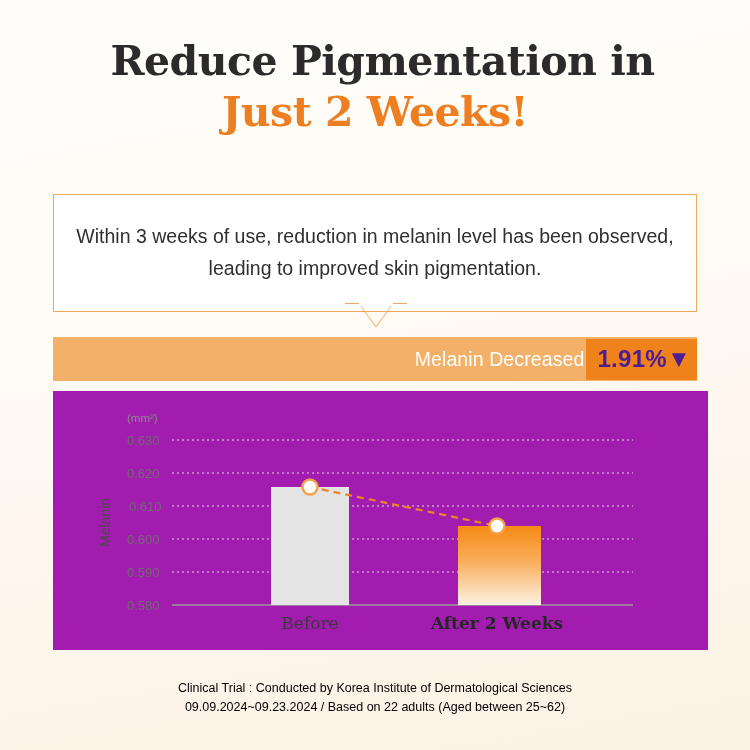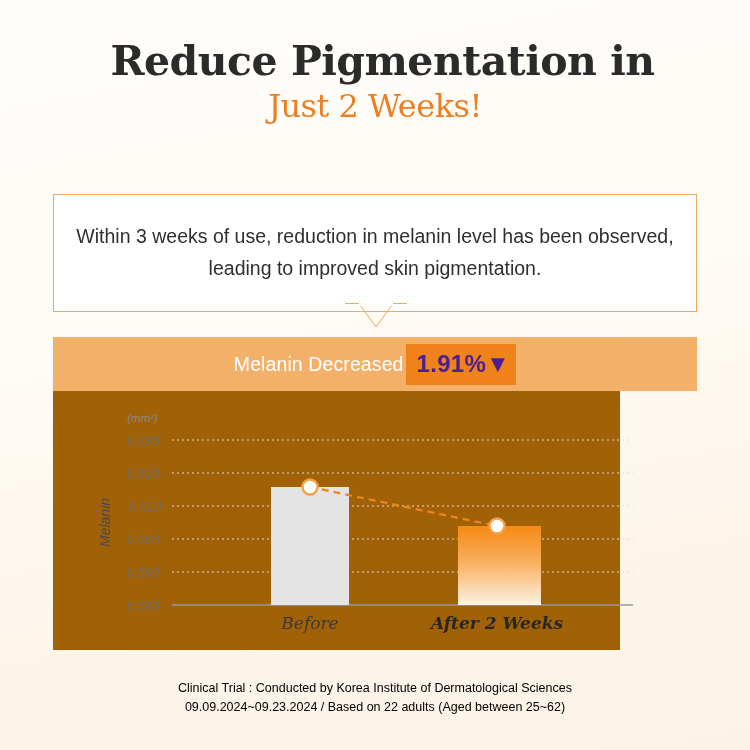--- a/index.html
+++ b/index.html
@@ -32,22 +32,22 @@
     display: block;
     font-size: 41px;
     font-weight: bold;
     color: #2B2B2B;
     letter-spacing: -0.5px;
     line-height: 1.15;
     margin-left: 15px;
   }
   .headline-line2 {
     display: block;
-    font-size: 32px;
-    font-weight: normal;
+    font-size: 41px;
+    font-weight: bold;
     color: #ED7F22;
     letter-spacing: -0.5px;
     line-height: 1.35;
   }
 
   
   .callout {
     position: absolute;
     left: 53px;
     top: 194px;
@@ -76,25 +76,25 @@
     height: 28px;
     overflow: visible;
   }
 
   
   .banner {
     position: absolute;
     left: 53px;
     top: 337px;
     width: 644px;
-    height: 54px;
+    height: 44px;
     background: #F3B069;
     display: flex;
     align-items: center;
-    justify-content: center;
+    justify-content: flex-end;
     gap: 2px;
   }
   .banner-label {
     font-size: 19.5px;
     color: #FFFFFF;
     letter-spacing: 0.1px;
   }
   .banner-badge {
     background: #F0821B;
     color: #4c1d95;
@@ -105,24 +105,23 @@
     letter-spacing: 0.3px;
     display: inline-flex;
     align-items: center;
   }
 
   
   .chart-panel {
     position: absolute;
     left: 53px;
     top: 391px;
-    width: 567px;
+    width: 655px;
     height: 259px;
-    background: #a16207;
-    font-style: italic;
+    background: #a21caf;
   }
   .chart-svg {
     position: absolute;
     left: 0;
     top: 0;
   }
   .axis-unit {
     font-size: 11.5px;
     fill: #8A8A8A;
     font-family: "Liberation Sans", sans-serif;

